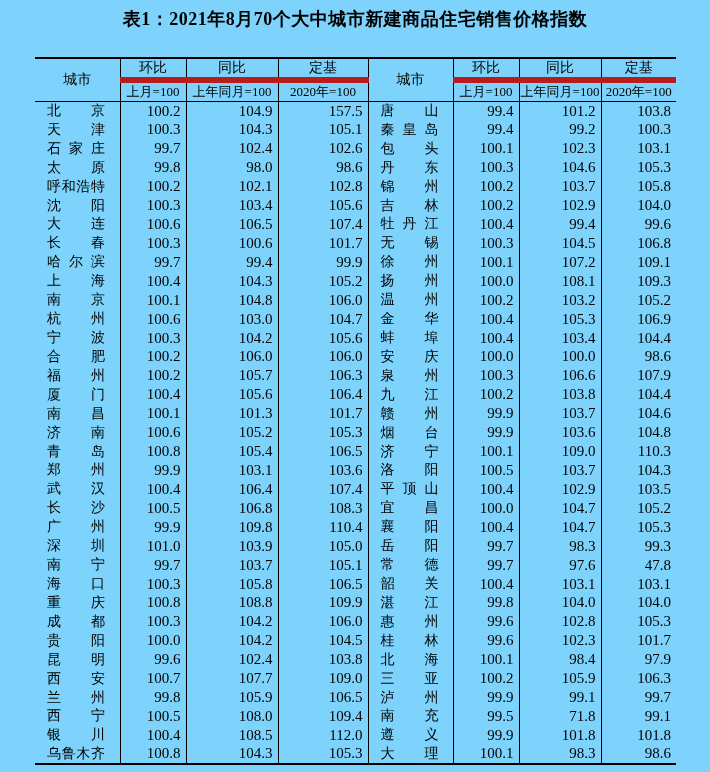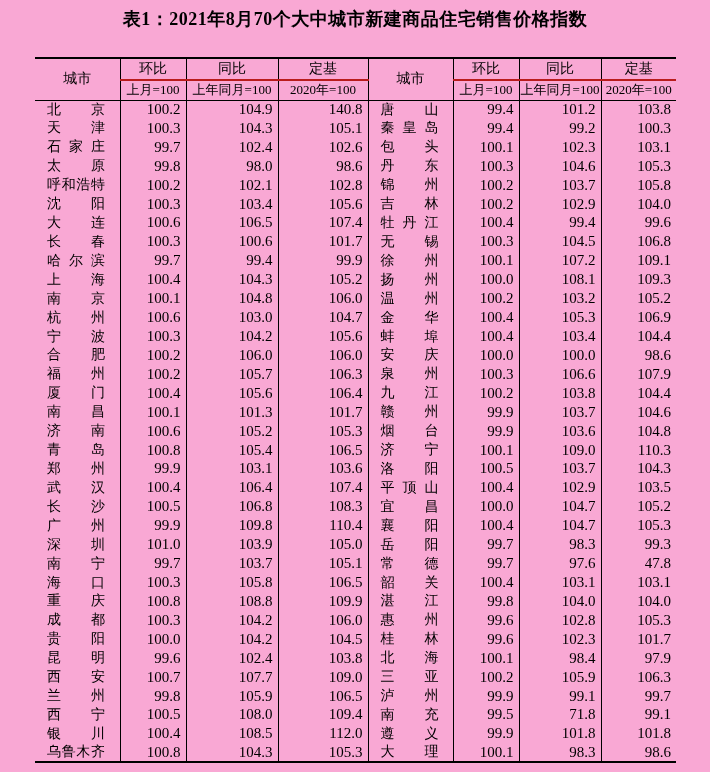--- a/index.html
+++ b/index.html
@@ -1,21 +1,21 @@
 <!DOCTYPE html>
 <html><head>
 <meta charset="utf-8">
 <style>
   * { margin:0; padding:0; box-sizing:border-box; }
   html,body { background:#ffffff; }
   .page {
     position:relative;
     width:710px;
     height:772px;
-    background:#f9a8d4;
+    background:#7dd3fc;
     font-family:"Liberation Serif","DejaVu Serif",serif;
     color:#000000;
     overflow:hidden;
   }
   .title {
     position:absolute;
     top:7px;
     left:0;
     width:710px;
     text-align:center;
@@ -38,21 +38,21 @@
     font-weight:normal;
     vertical-align:middle;
     overflow:hidden;
     white-space:nowrap;
   }
   .ptable th.col-first, .ptable td.col-first { border-left:none; }
   
   .ptable thead th { text-align:center; font-size:14px; }
   .ptable thead tr.hrow1 th { height:22px; }
   .ptable thead tr.hrow2 th { height:20px; font-size:13px; }
-  .ptable thead th.metric { border-bottom:2px solid #b91c1c; }
+  .ptable thead th.metric { border-bottom:6px solid #b91c1c; }
   .ptable thead th.base   { border-bottom:1px solid #000000; }
   .ptable thead th.cityhead { border-bottom:1px solid #000000;text-align:center; }
   
   .ptable tbody td { height:18.93px; }
   td.citycell { padding-left:12px; font-size:14px; }
   td.numcell  { text-align:right; padding-right:5px; font-size:15px; }
   .city-name {
     display:inline-flex;
     justify-content:space-between;
     width:58px;
@@ -96,21 +96,21 @@
       </tr>
     </thead>
     <tbody id="table-body">
         <tr>
           <td class="citycell col-first"><span class="city-name">
               <span>北</span>
               <span>京</span>
             </span></td>
           <td class="numcell">100.2</td>
           <td class="numcell">104.9</td>
-          <td class="numcell">140.8</td>
+          <td class="numcell">157.5</td>
           <td class="citycell"><span class="city-name">
               <span>唐</span>
               <span>山</span>
             </span></td>
           <td class="numcell">99.4</td>
           <td class="numcell">101.2</td>
           <td class="numcell">103.8</td>
         </tr>
         <tr>
           <td class="citycell col-first"><span class="city-name">

